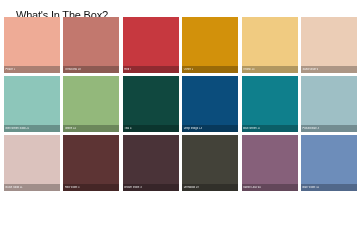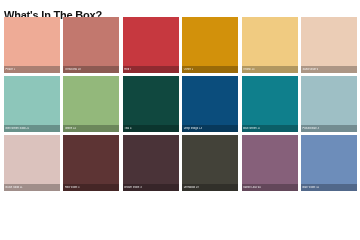--- a/index.html
+++ b/index.html
@@ -16,24 +16,24 @@
   }
   #page {
     position: relative;
     width: 360px;
     height: 198px;
     background: #ffffff;
     box-sizing: border-box;
   }
   #page-title {
     position: absolute;
-    left: 4px;
+    left: 16px;
     top: 1px;
     font-size: 11px;
-    font-weight: bold;
+    font-weight: normal;
     letter-spacing: -0.2px;
     color: #111111;
     line-height: 14px;
     white-space: nowrap;
   }
   #swatch-grid {
     position: absolute;
     left: 4px;
     top: 17px;
     width: 353px;

